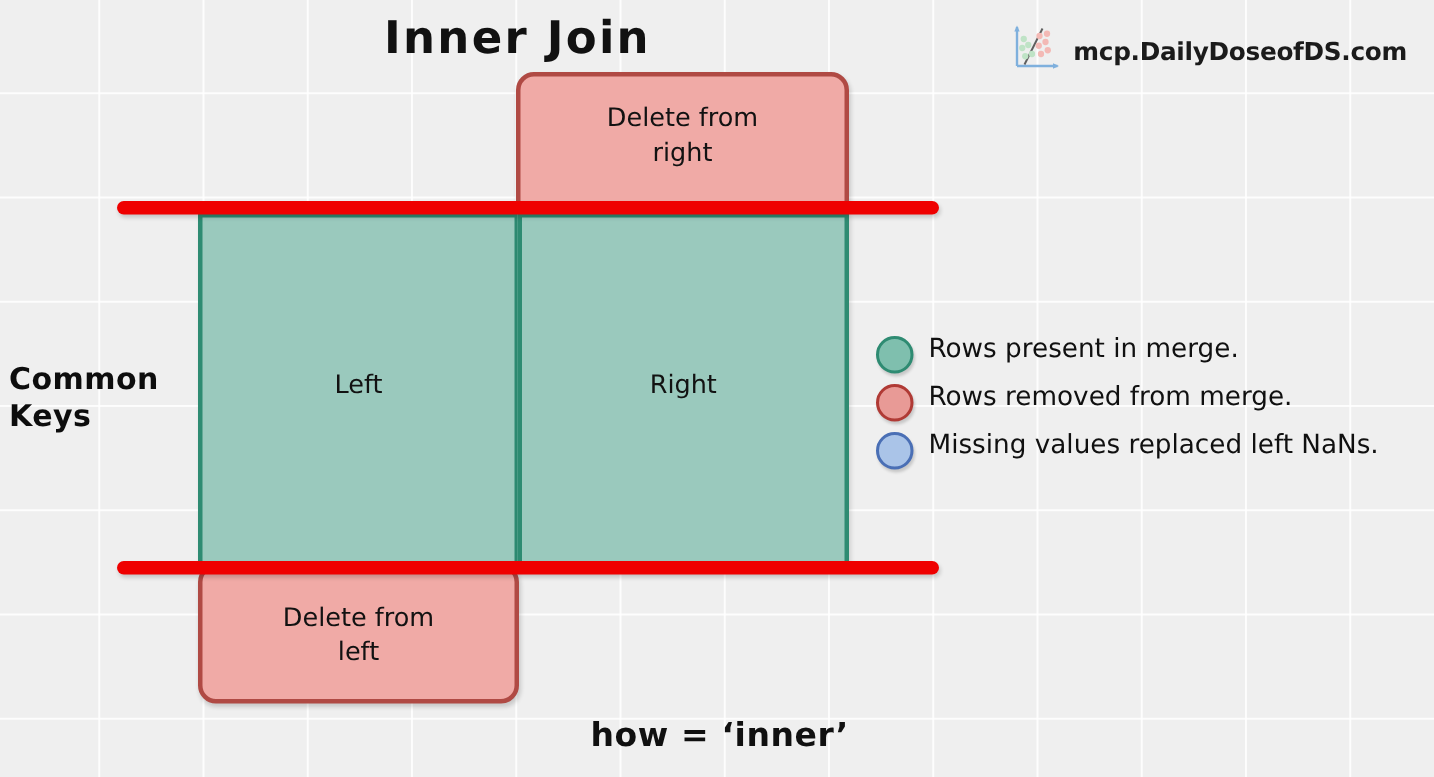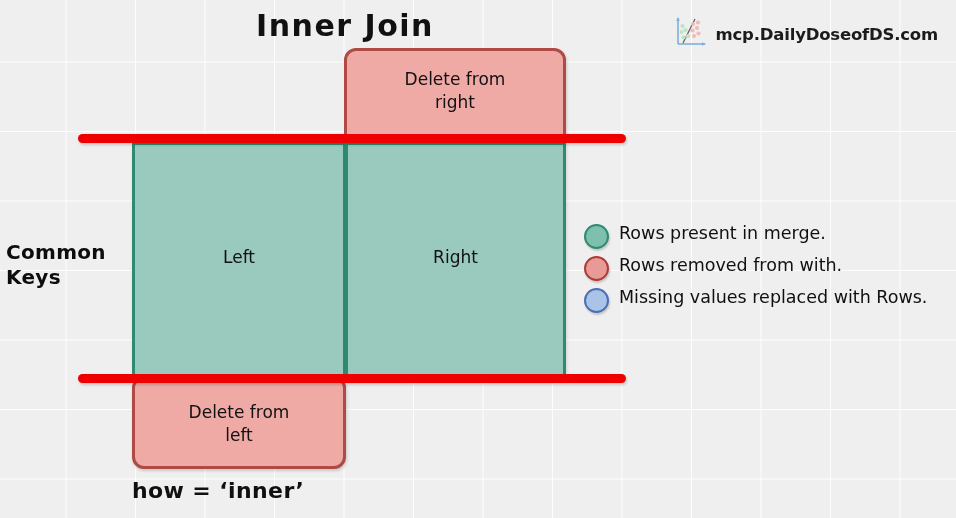--- a/index.html
+++ b/index.html
@@ -144,21 +144,21 @@
     line-height: 1.25;
     letter-spacing: 0.3px;
   }
 
   
   #caption {
     position: absolute;
     left: 132px;
     top: 478px;
     width: 434px;
-    text-align: left;
+    text-align: right;
     font-family: "DejaVu Sans", sans-serif;
     font-size: 22px;
     font-weight: 700;
     color: #101010;
     letter-spacing: 0.4px;
   }
 
   
   #legend {
     position: absolute;
@@ -243,21 +243,21 @@
 
   <div id="caption">how = ‘inner’</div>
 
   <div id="legend">
     <div class="legend-row">
       <span class="legend-dot" style="background:#7fbfae;border:2px solid #2e8b72;"></span>
       <span class="legend-text">Rows present in merge.</span>
     </div>
     <div class="legend-row">
       <span class="legend-dot" style="background:#e89a96;border:2px solid #b03a35;"></span>
-      <span class="legend-text">Rows removed from with.</span>
+      <span class="legend-text">Rows removed from merge.</span>
     </div>
     <div class="legend-row">
       <span class="legend-dot" style="background:#aac4e8;border:2px solid #4a6fb5;"></span>
-      <span class="legend-text">Missing values replaced with Rows.</span>
+      <span class="legend-text">Missing values replaced left NaNs.</span>
     </div>
   </div>
 
 </div>
 
 </body></html>

